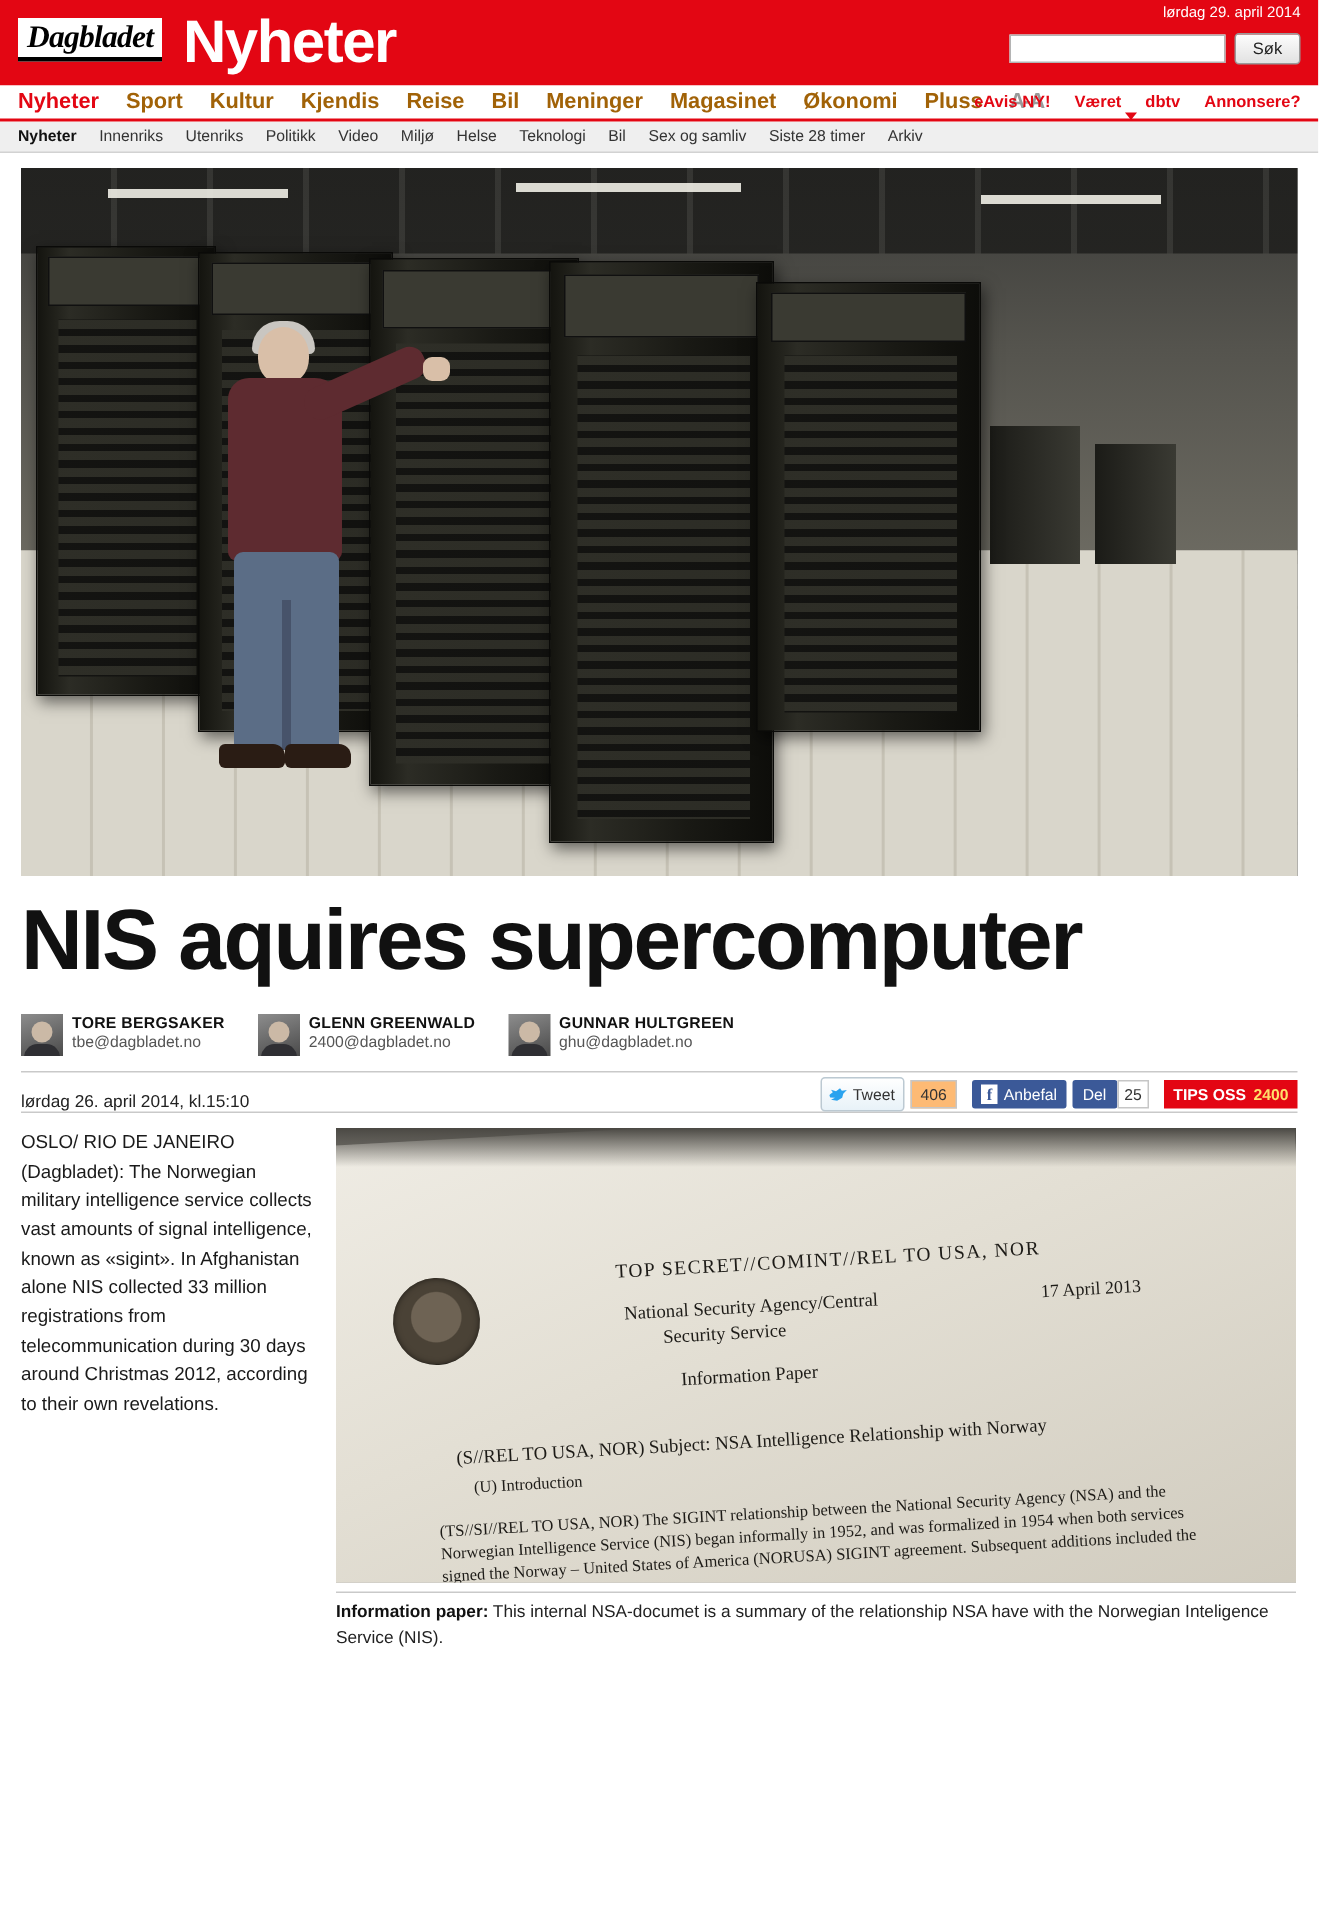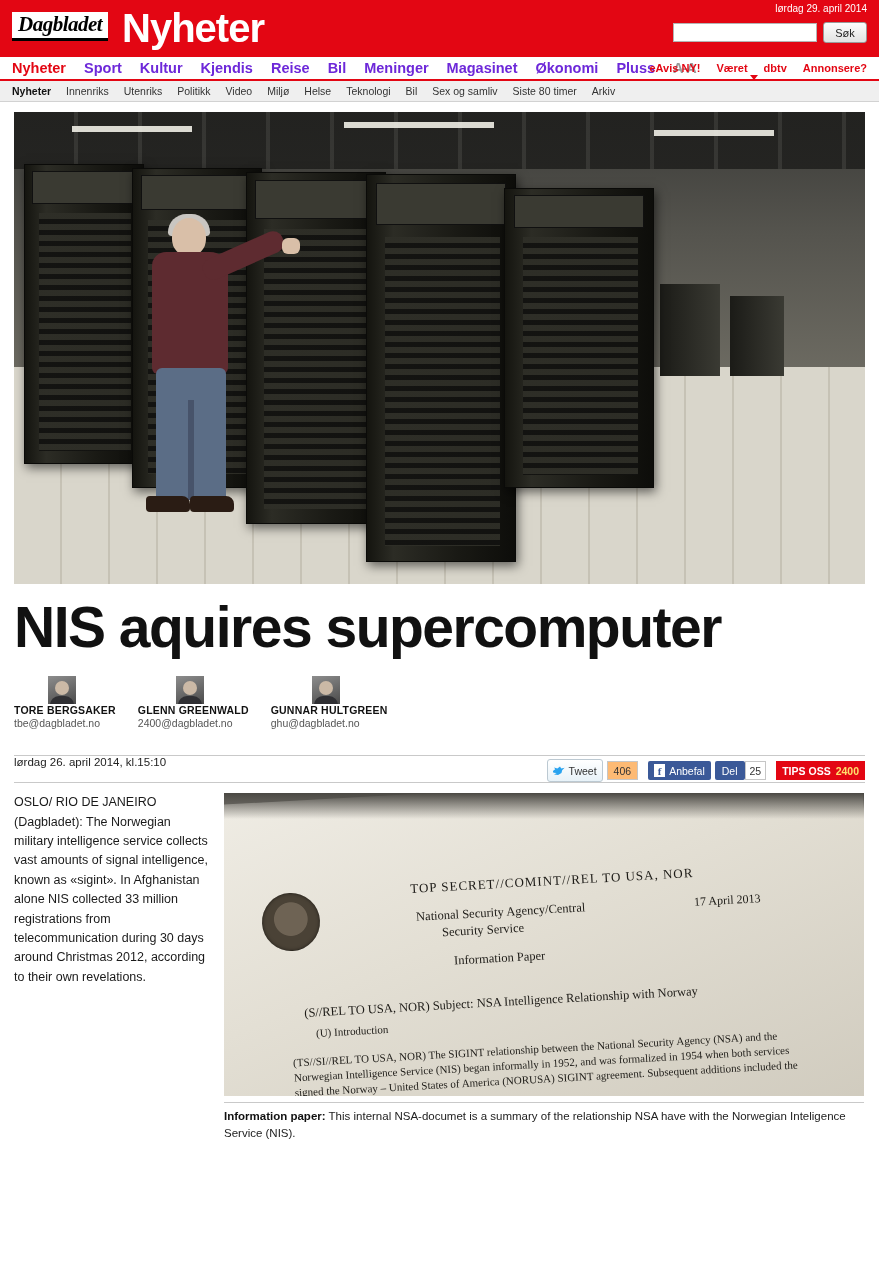--- a/index.html
+++ b/index.html
@@ -88,21 +88,21 @@
     border-bottom: 2px solid #e30613;
     height: 24px;
     display: flex;
     align-items: center;
     padding: 0 12px;
     position: relative;
   }
   .nav-primary .item {
     font-size: 14.5px;
     font-weight: bold;
-    color: #6d28d9;
+    color: #a16207;
     margin-right: 18px;
     white-space: nowrap;
     cursor: pointer;
   }
   .nav-primary .item.active { color: #e30613; }
   .nav-primary .item.aa {
     color: #9a9a9a;
     font-weight: bold;
     letter-spacing: -1px;
   }
@@ -258,23 +258,22 @@
   }
 
   .bylines {
     display: flex;
     align-items: flex-start;
     margin-top: 20px;
     padding-bottom: 8px;
   }
   .byline {
     display: flex;
-    align-items: center;
+    align-items: flex-start;
     margin-right: 22px;
-    flex-direction: column;
   }
   .byline .portrait {
     width: 28px; height: 28px;
     background: linear-gradient(160deg,#8d8d8d,#4a4a4a);
     margin-right: 6px;
     position: relative;
     overflow: hidden;
     flex: 0 0 auto;
   }
   .byline .portrait::after {
@@ -293,23 +292,23 @@
   }
   .byline .bmail {
     font-size: 10.5px; color: #555;
   }
 
   .meta-bar {
     border-top: 1px solid #c9c9c9;
     border-bottom: 1px solid #c9c9c9;
     height: 28px;
     display: flex;
-    align-items: flex-start;
-    position: relative;
-    margin-top: 18px;
+    align-items: flex-end;
+    position: relative;
+    margin-top: 2px;
   }
   .meta-date { font-size: 11.5px; color: #222; }
   .share {
     position: absolute; right: 0; top: 3px;
     display: flex; align-items: center;
   }
   .tweet-btn {
     display: flex; align-items: center;
     border: 1px solid #bcc9d2; border-radius: 3px;
     background: linear-gradient(#ffffff,#e8f2f8);
@@ -459,21 +458,21 @@
     <span class="item active">Nyheter</span>
     <span class="item">Innenriks</span>
     <span class="item">Utenriks</span>
     <span class="item">Politikk</span>
     <span class="item">Video</span>
     <span class="item">Miljø</span>
     <span class="item">Helse</span>
     <span class="item">Teknologi</span>
     <span class="item">Bil</span>
     <span class="item">Sex og samliv</span>
-    <span class="item">Siste 80 timer</span>
+    <span class="item">Siste 28 timer</span>
     <span class="item">Arkiv</span>
   </div>
 
   <div class="article">
 
     <div class="hero">
       <div class="backwall"></div>
       <div class="ceiling"></div>
       <div class="lightbar" style="left:58px; top:14px; width:120px;"></div>
       <div class="lightbar" style="left:330px; top:10px; width:150px;"></div>

